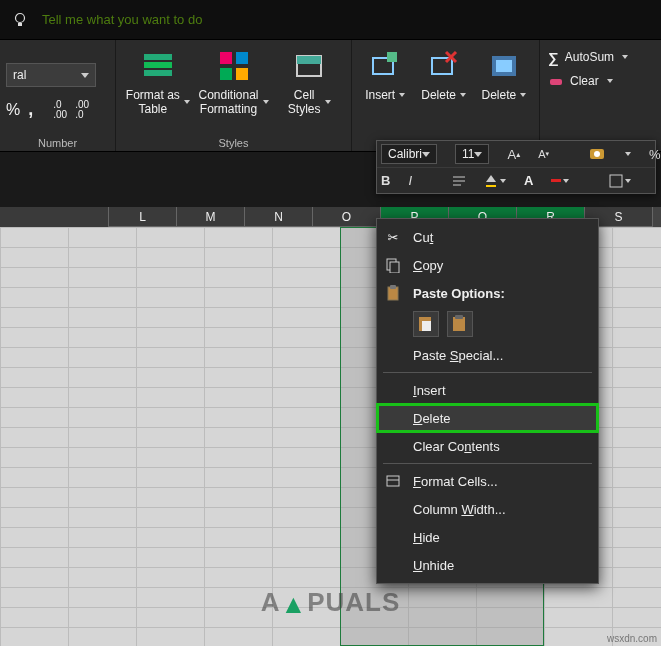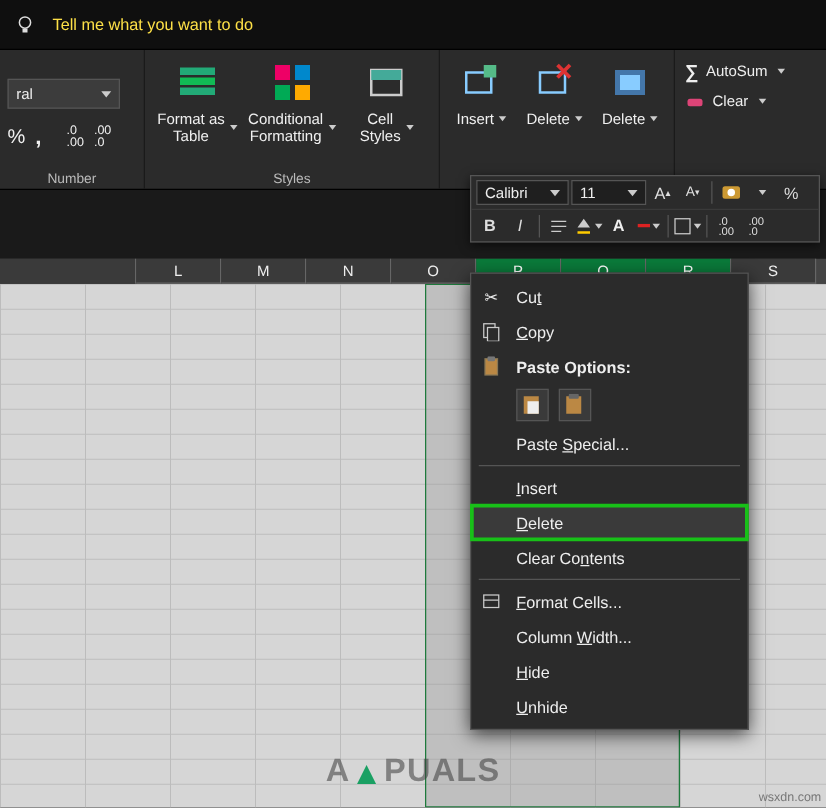--- a/index.html
+++ b/index.html
@@ -1,21 +1,21 @@
 <!DOCTYPE html>
 <html><head>
 <meta charset="utf-8">
 <style>
   * { box-sizing: border-box; margin: 0; padding: 0; font-family: "Segoe UI", Arial, sans-serif; }
   body { background: #1a1a1a; width: 661px; height: 646px; overflow: hidden; position: relative; color: #f0f0f0; font-size: 12px; }
 
   
   .tellme { display: flex; align-items: center; padding: 8px 12px; height: 40px; background: #0f0f0f; border-bottom: 1px solid #000; }
   .tellme .bulb { width: 16px; height: 16px; margin-right: 14px; }
-  .tellme span { color: #fde047; font-size: 13px; }
+  .tellme span { color: #4d7c0f; font-size: 13px; }
 
   
   .ribbon { display: flex; background: #2b2b2b; border-bottom: 1px solid #000; height: 112px; position: relative; }
   .group { border-right: 1px solid #1a1a1a; padding: 2px 6px 0 6px; display: flex; flex-direction: column; justify-content: space-between; }
   .group-label { text-align: center; font-size: 11px; color: #bbb; padding: 2px 0; }
   .group-body { flex: 1; display: flex; align-items: flex-start; justify-content: center; gap: 4px; padding-top: 6px; }
 
   
   .num-row1 { display:flex; align-items:center; gap:4px; }
   .num-select { background:#3c3c3c; border:1px solid #555; width:90px; height:24px; display:flex; align-items:center; padding:0 6px; justify-content:space-between; color:#eee; }
@@ -26,21 +26,21 @@
   .bigbtn .ic { width:36px; height:36px; margin-bottom:4px; display:flex; align-items:center; justify-content:center;}
   .bigbtn .lbl { font-size:12px; text-align:center; line-height:14px; display:flex; align-items:center; gap:2px;}
   .dd-arrow { width:0;height:0;border-left:3px solid transparent;border-right:3px solid transparent;border-top:4px solid #ccc; display:inline-block; margin-left:2px;}
 
   .edit-col { display:flex; flex-direction:column; gap:2px; padding:6px 4px 0 4px;}
   .edit-row { display:flex; align-items:center; gap:6px; font-size:12px; color:#eee; height:22px; padding:0 4px;}
   .edit-row svg, .edit-row .ei { width:16px; height:16px; }
 
   
   .minitb { position:absolute; left:376px; top:140px; width:280px; background:#2b2b2b; border:1px solid #555; box-shadow:0 2px 8px rgba(0,0,0,.6); z-index:30; }
-  .minitb-row { display:flex; align-items:center; height:26px; padding:0 4px; gap:2px; }
+  .minitb-row { display:flex; align-items:center; height:26px; padding:0 4px; gap:18px; }
   .minitb-row + .minitb-row { border-top:1px solid #3a3a3a; }
   .mtb-sel { background:#1f1f1f; border:1px solid #555; height:20px; display:flex; align-items:center; justify-content:space-between; padding:0 6px; color:#eee; font-size:12px;}
   .mtb-btn { width:22px; height:22px; display:flex; align-items:center; justify-content:center; color:#ddd; font-size:13px;}
   .sep { width:1px; height:18px; background:#555; margin:0 2px;}
 
   
   .colhdrs { position:absolute; left:0; top:207px; right:0; height:20px; display:flex; background:#444; z-index:5;}
   .colhdr { width:68px; border-right:1px solid #666; border-bottom:1px solid #666; text-align:center; font-size:12px; color:#eee; line-height:20px; background:#3a3a3a;}
   .colhdr.sel { background:#0a7a3a; color:#fff; }
 
@@ -56,21 +56,21 @@
   
   .ctx { position:absolute; left:376px; top:218px; width:223px; background:#2b2b2b; border:1px solid #555; box-shadow:0 4px 14px rgba(0,0,0,.7); z-index:40; padding:4px 0;}
   .ctx-item { display:flex; align-items:center; height:28px; padding:0 10px 0 6px; gap:10px; color:#eee; font-size:13px; }
   .ctx-item .ic { width:20px; height:20px; display:flex; align-items:center; justify-content:center; }
   .ctx-sep { height:1px; background:#555; margin:3px 6px; }
   .ctx-item.hl { outline:3px solid #18c018; outline-offset:-2px; background:#3a3a3a; }
   .ctx-label u { text-decoration: underline; }
   .paste-opts { padding-left:36px; display:flex; gap:8px; height:34px; align-items:center;}
   .paste-ic { width:26px; height:26px; background:#3a3a3a; border:1px solid #555; display:flex; align-items:center; justify-content:center;}
 
-  .watermark { position:absolute; left:50%; bottom:14px; transform:translateX(-50%); font-size:26px; font-weight:700; color:rgba(60,60,60,.55); letter-spacing:1px; z-index:2; font-family: Arial, sans-serif;}
+  .watermark { position:absolute; left:50%; bottom:28px; transform:translateX(-50%); font-size:26px; font-weight:700; color:rgba(60,60,60,.55); letter-spacing:1px; z-index:2; font-family: Arial, sans-serif;}
   .watermark .tri { color:#1aa063; display:inline-block; transform:translateY(2px); }
   .credit { position:absolute; right:4px; bottom:2px; font-size:10px; color:#777; z-index:2;}
 </style>
 </head>
 <body>
 
 <div class="tellme">
   <svg class="bulb" viewBox="0 0 16 16">
       <circle cx="8" cy="6" r="4.5" fill="none" stroke="#ddd" stroke-width="1.2"></circle>
       <rect x="6" y="11" width="4" height="3" fill="#ddd"></rect>

